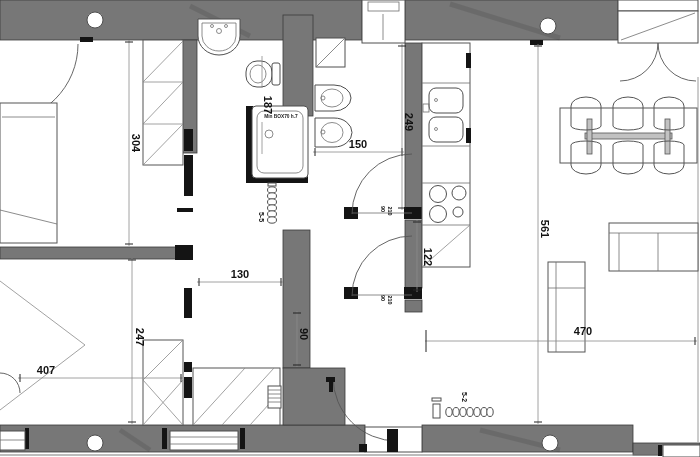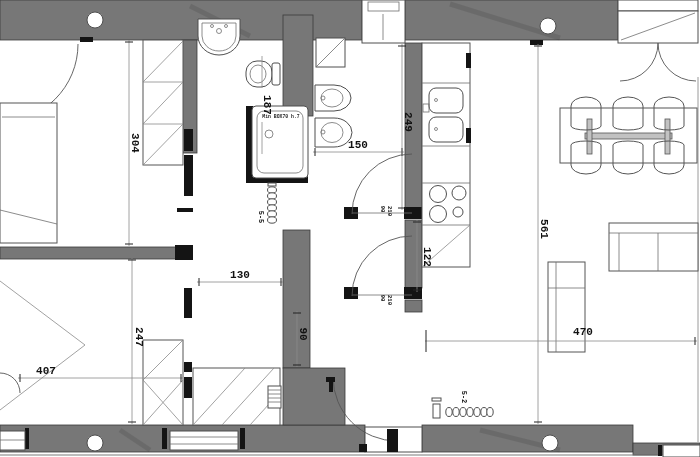--- a/index.html
+++ b/index.html
@@ -1,17 +1,17 @@
 <!DOCTYPE html>
 <html><head>
 <meta charset="utf-8">
 <style>
   html,body{margin:0;padding:0;background:#e8e8e8;}
   #stage{width:700px;height:457px;background:#ffffff;position:relative;overflow:hidden;
-         font-family:Liberation Mono, monospace;}
+         font-family:Liberation Sans, sans-serif;}
   svg{display:block}
   .wall{fill:#777777;stroke:#3a3a3a;stroke-width:0.8;}
   .blk{fill:#141414;stroke:none;}
   .fix{fill:#ffffff;stroke:#4f4f4f;stroke-width:1;}
   .fix2{fill:none;stroke:#6e6e6e;stroke-width:0.8;}
   .furn{fill:#ffffff;stroke:#555555;stroke-width:1;}
   .hatch{stroke:#8a8a8a;stroke-width:0.8;fill:none;}
   .dimline{stroke:#8c8c8c;stroke-width:0.8;fill:none;}
   .tick{stroke:#222;stroke-width:1;}
   .arc{fill:none;stroke:#555555;stroke-width:0.9;}

